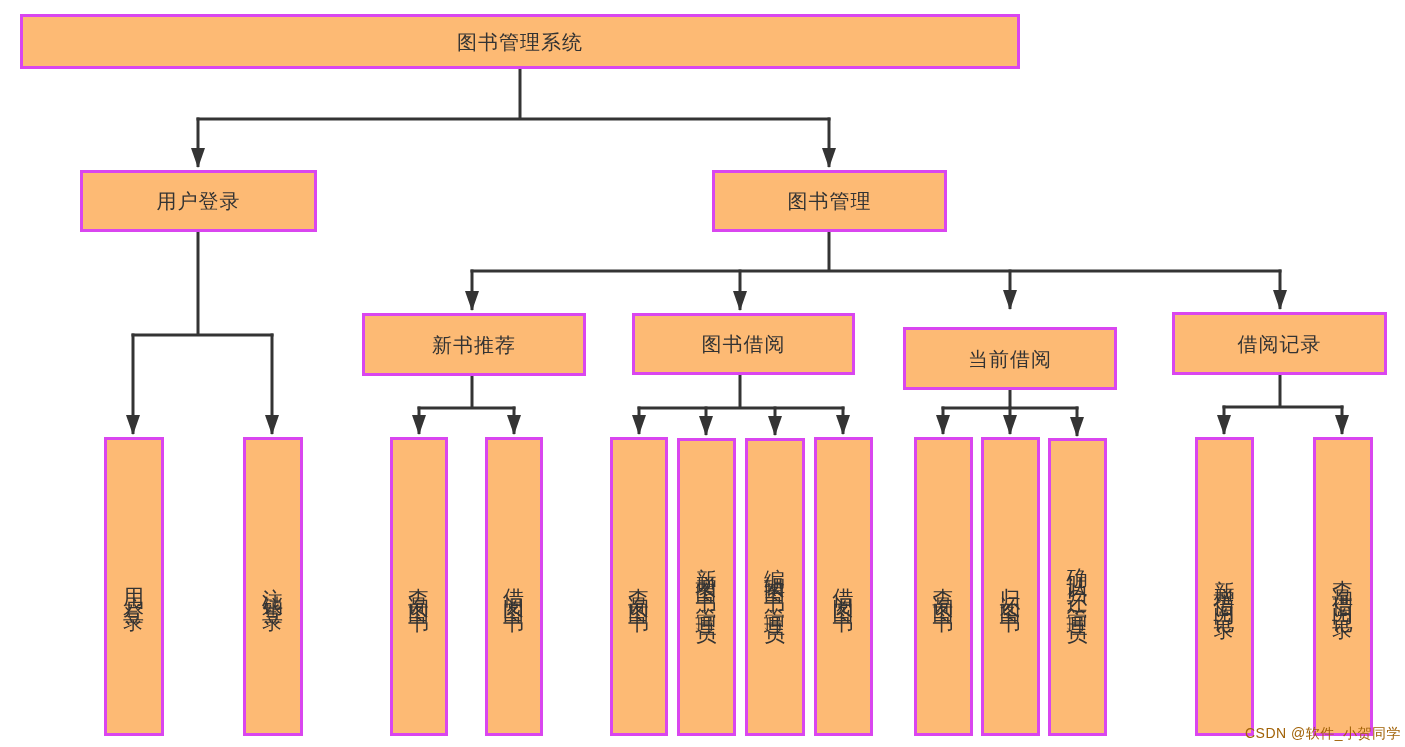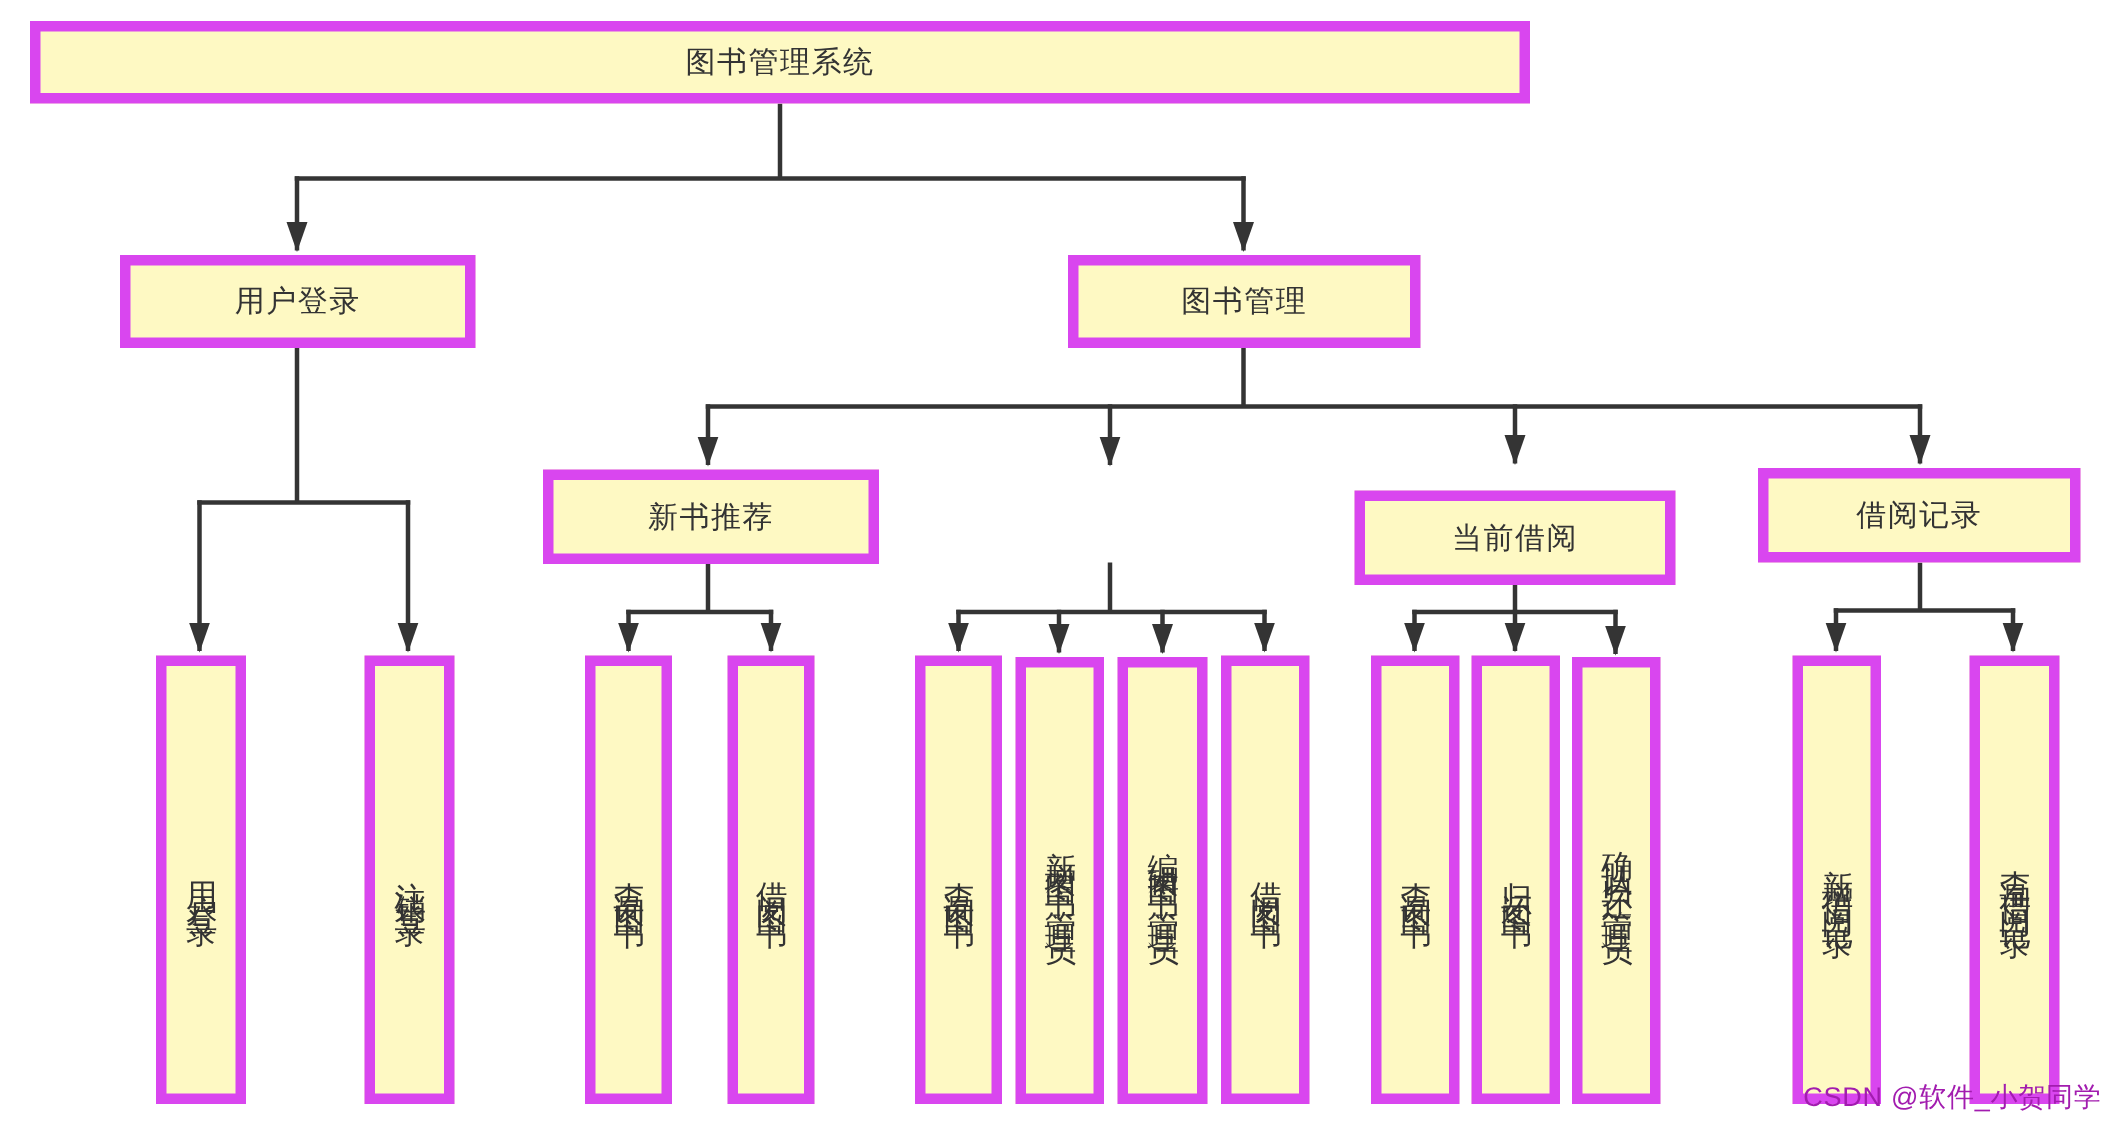--- a/index.html
+++ b/index.html
@@ -15,22 +15,22 @@
   .wires {
     position: absolute;
     left: 0; top: 0;
     width: 1405px; height: 747px;
     pointer-events: none;
   }
   .wires line { stroke: #343434; stroke-width: 3; }
   .node {
     position: absolute;
     box-sizing: border-box;
-    border: 7px solid #d946ef;
-    background: #fef9c3;
+    border: 3px solid #d946ef;
+    background: #fdba74;
     display: flex;
     align-items: center;
     justify-content: center;
     text-align: center;
   }
   .h-node {
     font-size: 20px;
     letter-spacing: 1px;
     line-height: 1;
   }
@@ -38,23 +38,23 @@
     writing-mode: vertical-rl;
     text-orientation: mixed;
     font-size: 21px;
     letter-spacing: 8px;
     line-height: 1;
   }
   .watermark {
     position: absolute;
     right: 4px;
     bottom: 4px;
-    font-size: 18px;
+    font-size: 14px;
     letter-spacing: 0.5px;
-    color: #a21caf;
+    color: #a16207;
     z-index: 10;
     white-space: nowrap;
   }
 </style>
 </head>
 <body>
 
 <div class="canvas">
 
   <svg class="wires" width="1405" height="747" viewBox="0 0 1405 747">
@@ -118,20 +118,21 @@
       <line x1="1342" y1="405.5" x2="1342" y2="434" marker-end="url(#arw)"></line>
     </g>
   </svg>
 
   <div class="node h-node" style="left:20px;top:14px;width:1000px;height:55px">图书管理系统</div>
 
   <div class="node h-node" style="left:80px;top:170px;width:237px;height:62px">用户登录</div>
   <div class="node h-node" style="left:362px;top:313px;width:224px;height:63px">新书推荐</div>
 
   <div class="node h-node" style="left:712px;top:170px;width:235px;height:62px">图书管理</div>
+  <div class="node h-node" style="left:632px;top:313px;width:223px;height:62px">图书借阅</div>
   <div class="node h-node" style="left:903px;top:327px;width:214px;height:63px">当前借阅</div>
   <div class="node h-node" style="left:1172px;top:312px;width:215px;height:63px">借阅记录</div>
 
   <div class="node v-node" style="left:104px;top:437px;width:60px;height:299px">用户登录</div>
   <div class="node v-node" style="left:243px;top:437px;width:60px;height:299px">注销登录</div>
 
   <div class="node v-node" style="left:390px;top:437px;width:58px;height:299px">查询图书</div>
   <div class="node v-node" style="left:485px;top:437px;width:58px;height:299px">借阅图书</div>
 
   <div class="node v-node" style="left:610px;top:437px;width:58px;height:299px">查询图书</div>

